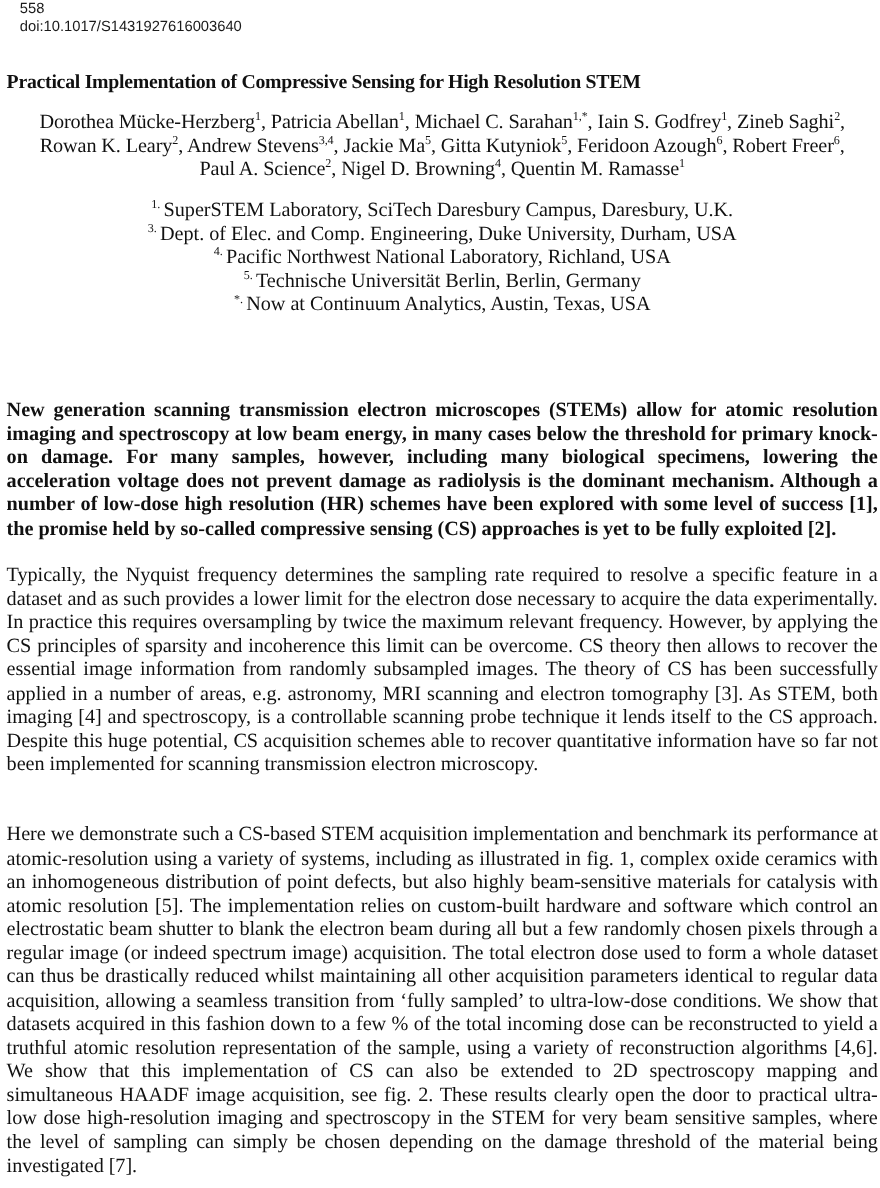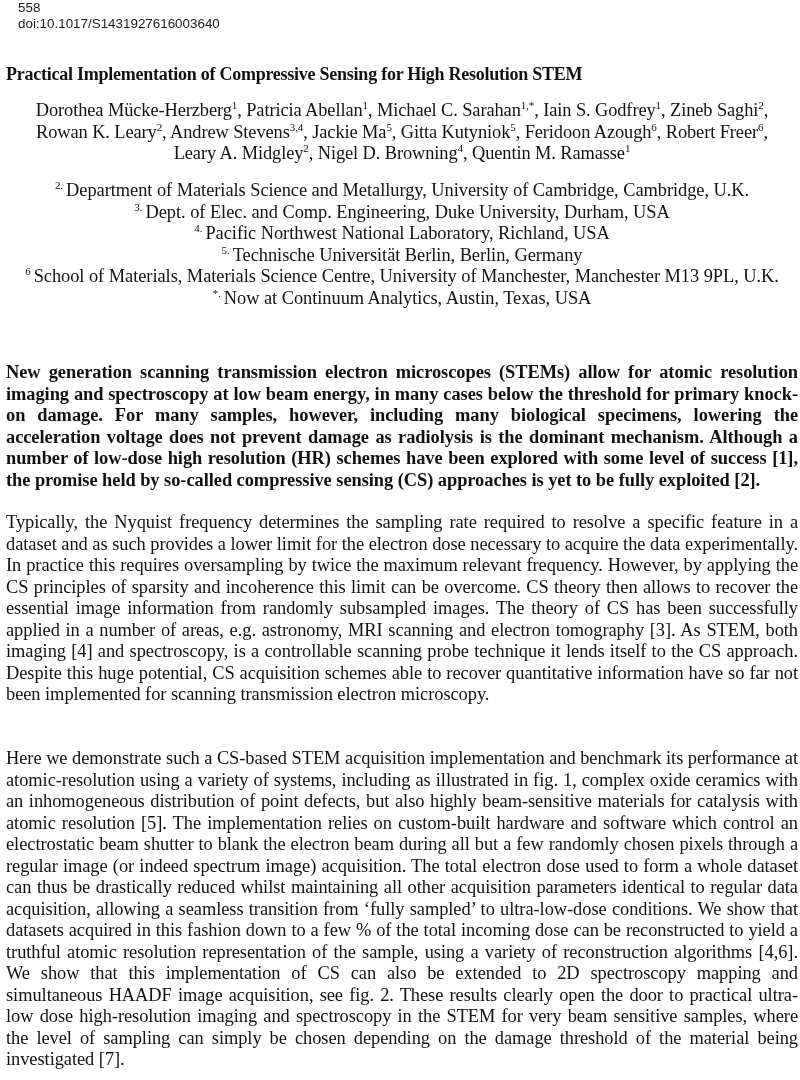--- a/index.html
+++ b/index.html
@@ -135,32 +135,31 @@
     </span>
     <span class="line">
       <span>Rowan K. Leary</span><sup>2</sup>,
       <span>Andrew Stevens</span><sup>3,4</sup>,
       <span>Jackie Ma</span><sup>5</sup>,
       <span>Gitta Kutyniok</span><sup>5</sup>,
       <span>Feridoon Azough</span><sup>6</sup>,
       <span>Robert Freer</span><sup>6</sup>,
     </span>
     <span class="line">
-      <span>Leary A. Midgley</span><sup>2</sup>,
+      <span>Paul A. Science</span><sup>2</sup>,
       <span>Nigel D. Browning</span><sup>4</sup>,
       <span>Quentin M. Ramasse</span><sup>1</sup>
     </span>
   </p>
 
   <ul class="affiliations serif">
-    <li><span class="mark">2.</span><span>Department of Materials Science and Metallurgy, University of Cambridge, Cambridge, U.K.</span></li>
+    <li><span class="mark">1.</span><span>SuperSTEM Laboratory, SciTech Daresbury Campus, Daresbury, U.K.</span></li>
     <li><span class="mark">3.</span><span>Dept. of Elec. and Comp. Engineering, Duke University, Durham, USA</span></li>
     <li><span class="mark">4.</span><span>Pacific Northwest National Laboratory, Richland, USA</span></li>
     <li><span class="mark">5.</span><span>Technische Universität Berlin, Berlin, Germany</span></li>
-    <li><span class="mark">6</span><span>School of Materials, Materials Science Centre, University of Manchester, Manchester M13 9PL, U.K.</span></li>
     <li><span class="mark">*.</span><span>Now at Continuum Analytics, Austin, Texas, USA</span></li>
   </ul>
 
   <p class="body-para serif" id="para-1">New generation scanning transmission electron microscopes (STEMs) allow for atomic resolution imaging and spectroscopy at low beam energy, in many cases below the threshold for primary knock-on damage. For many samples, however, including many biological specimens, lowering the acceleration voltage does not prevent damage as radiolysis is the dominant mechanism. Although a number of low-dose high resolution (HR) schemes have been explored with some level of success [1], the promise held by so-called compressive sensing (CS) approaches is yet to be fully exploited [2].</p>
   <p class="body-para serif" id="para-2">Typically, the Nyquist frequency determines the sampling rate required to resolve a specific feature in a dataset and as such provides a lower limit for the electron dose necessary to acquire the data experimentally. In practice this requires oversampling by twice the maximum relevant frequency. However, by applying the CS principles of sparsity and incoherence this limit can be overcome. CS theory then allows to recover the essential image information from randomly subsampled images. The theory of CS has been successfully applied in a number of areas, e.g. astronomy, MRI scanning and electron tomography [3]. As STEM, both imaging [4] and spectroscopy, is a controllable scanning probe technique it lends itself to the CS approach. Despite this huge potential, CS acquisition schemes able to recover quantitative information have so far not been implemented for scanning transmission electron microscopy.</p>
   <p class="body-para serif" id="para-3">Here we demonstrate such a CS-based STEM acquisition implementation and benchmark its performance at atomic-resolution using a variety of systems, including as illustrated in fig. 1, complex oxide ceramics with an inhomogeneous distribution of point defects, but also highly beam-sensitive materials for catalysis with atomic resolution [5]. The implementation relies on custom-built hardware and software which control an electrostatic beam shutter to blank the electron beam during all but a few randomly chosen pixels through a regular image (or indeed spectrum image) acquisition. The total electron dose used to form a whole dataset can thus be drastically reduced whilst maintaining all other acquisition parameters identical to regular data acquisition, allowing a seamless transition from ‘fully sampled’ to ultra-low-dose conditions. We show that datasets acquired in this fashion down to a few % of the total incoming dose can be reconstructed to yield a truthful atomic resolution representation of the sample, using a variety of reconstruction algorithms [4,6]. We show that this implementation of CS can also be extended to 2D spectroscopy mapping and simultaneous HAADF image acquisition, see fig. 2. These results clearly open the door to practical ultra-low dose high-resolution imaging and spectroscopy in the STEM for very beam sensitive samples, where the level of sampling can simply be chosen depending on the damage threshold of the material being investigated [7].</p>
 
 </div>
 
 </body></html>

